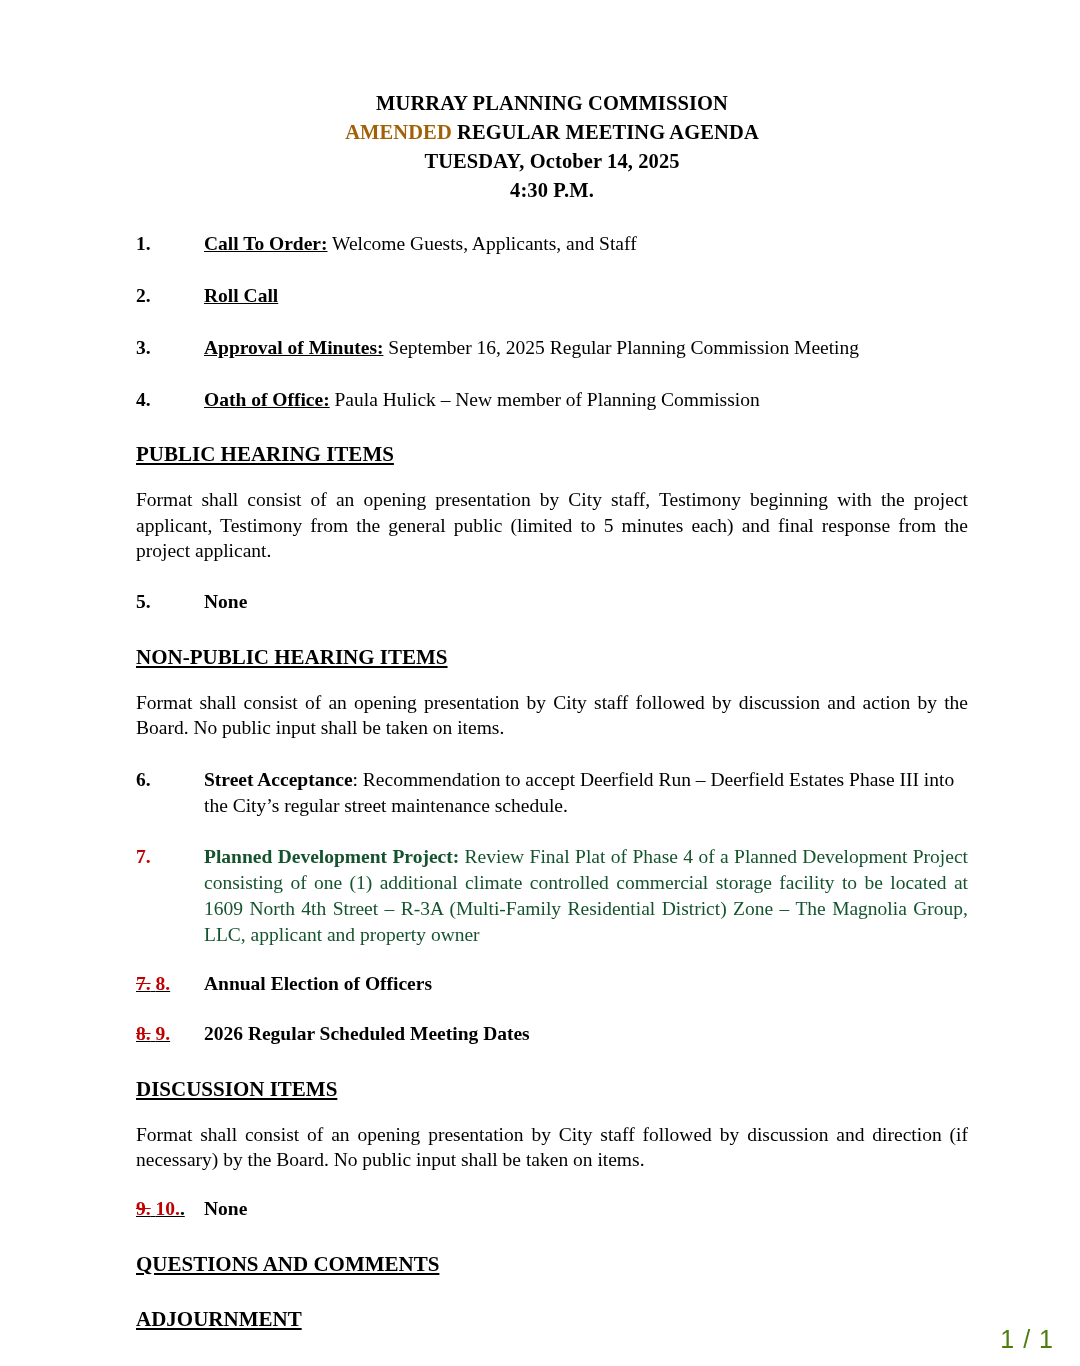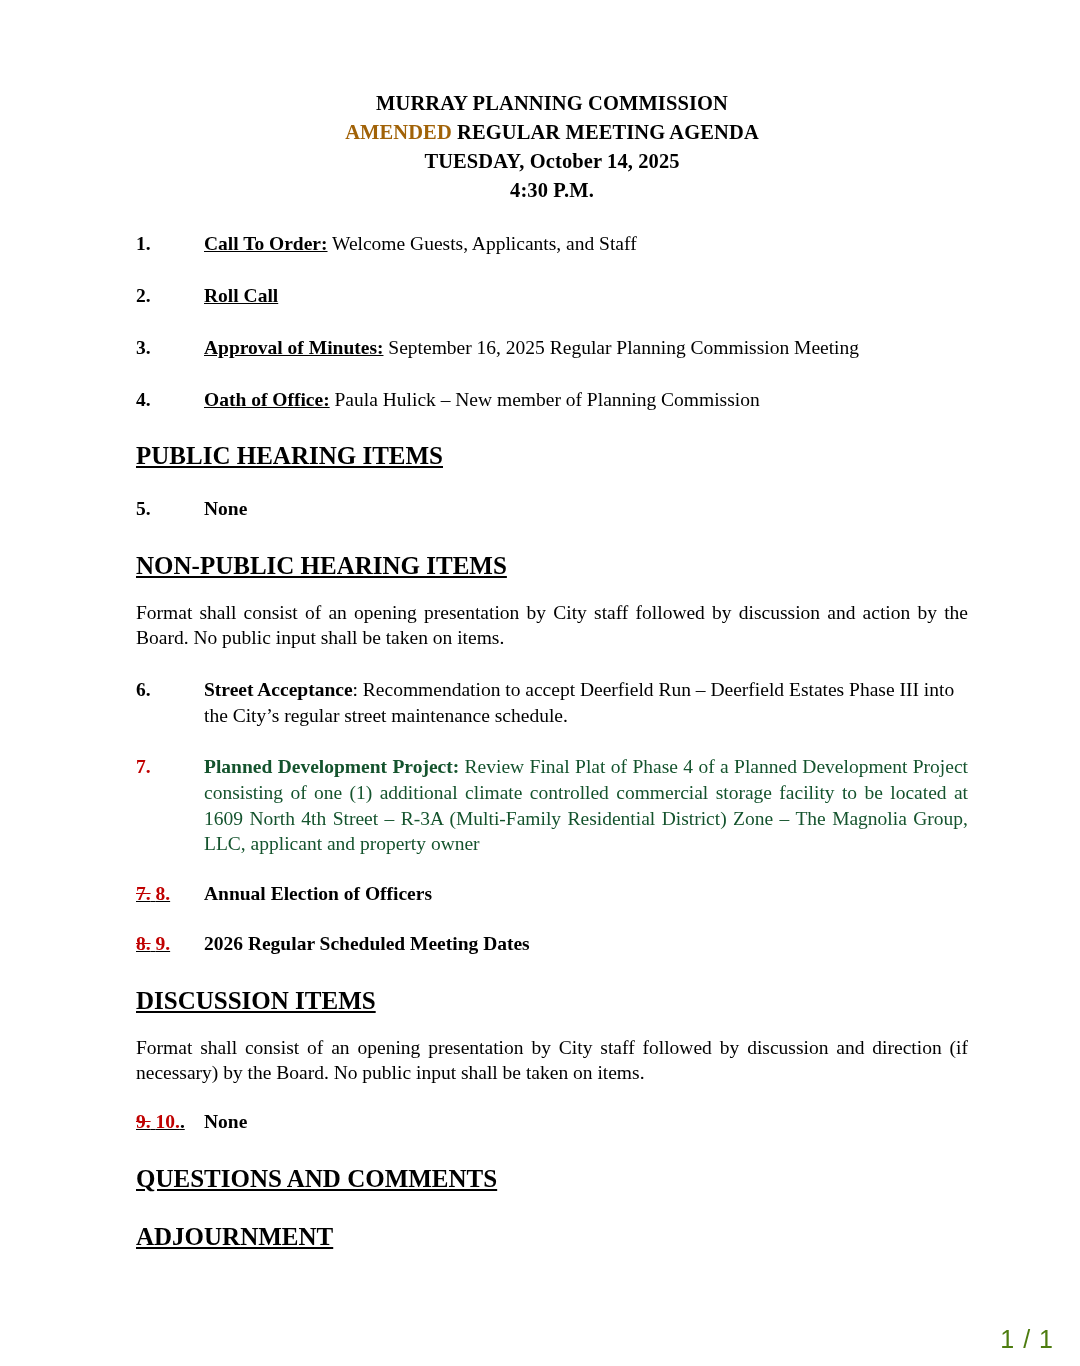--- a/index.html
+++ b/index.html
@@ -52,21 +52,21 @@
   }
   .item-body { flex: 1 1 auto; }
   .u-bold {
     font-weight: bold;
     text-decoration: underline;
   }
   .bold { font-weight: bold; }
 
   .section-head {
     margin-top: 30px;
-    font-size: 25px;
+    font-size: 21px;
     font-weight: bold;
     text-decoration: underline;
   }
   .para {
     margin-top: 20px;
     font-size: 19.5px;
     line-height: 1.30;
     text-align: justify;
   }
 
@@ -130,20 +130,21 @@
       <div class="item-num">3.</div>
       <div class="item-body"><span class="u-bold">Approval of Minutes:</span><span> September 16, 2025 Regular Planning Commission Meeting</span></div>
     </div>
 
     <div class="item-row">
       <div class="item-num">4.</div>
       <div class="item-body"><span class="u-bold">Oath of Office:</span><span> Paula Hulick – New member of Planning Commission</span></div>
     </div>
 
     <div class="section-head">PUBLIC HEARING ITEMS</div>
+    <div class="para">Format shall consist of an opening presentation by City staff, Testimony beginning with the project applicant, Testimony from the general public (limited to 5 minutes each) and final response from the project applicant.</div>
 
     <div class="item-row">
       <div class="item-num">5.</div>
       <div class="item-body bold">None</div>
     </div>
 
     <div class="section-head">NON-PUBLIC HEARING ITEMS</div>
     <div class="para">Format shall consist of an opening presentation by City staff followed by discussion and action by the Board.  No public input shall be taken on items.</div>
 
     <div class="item-row">

